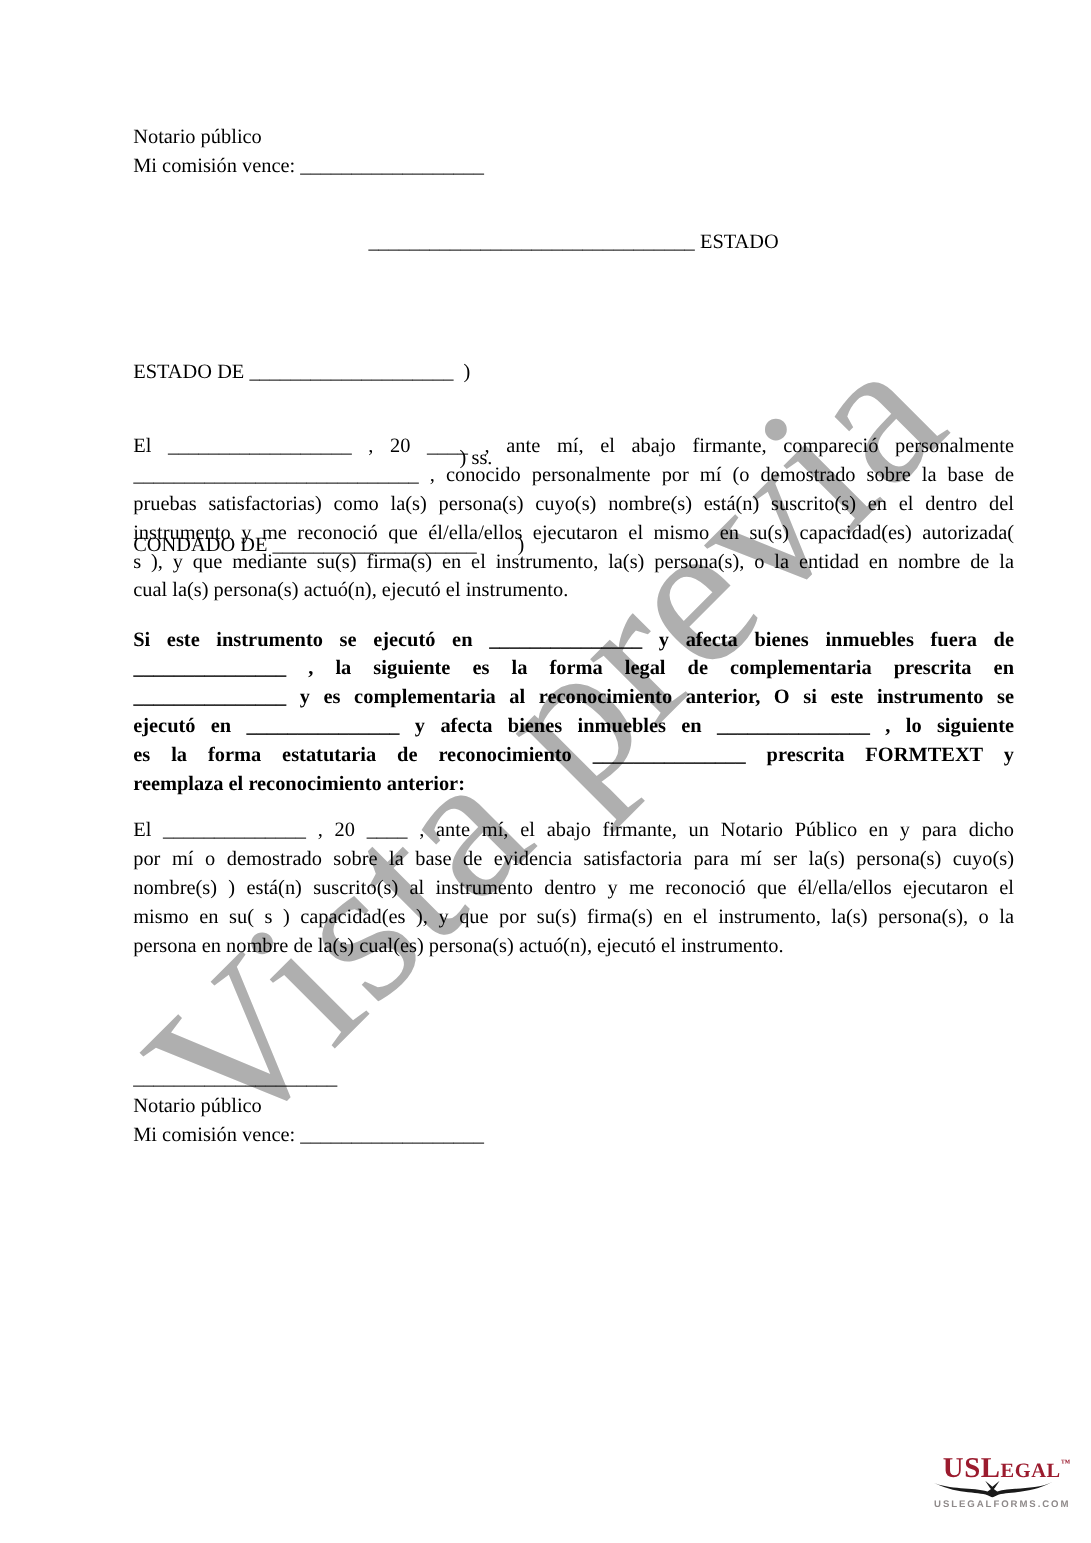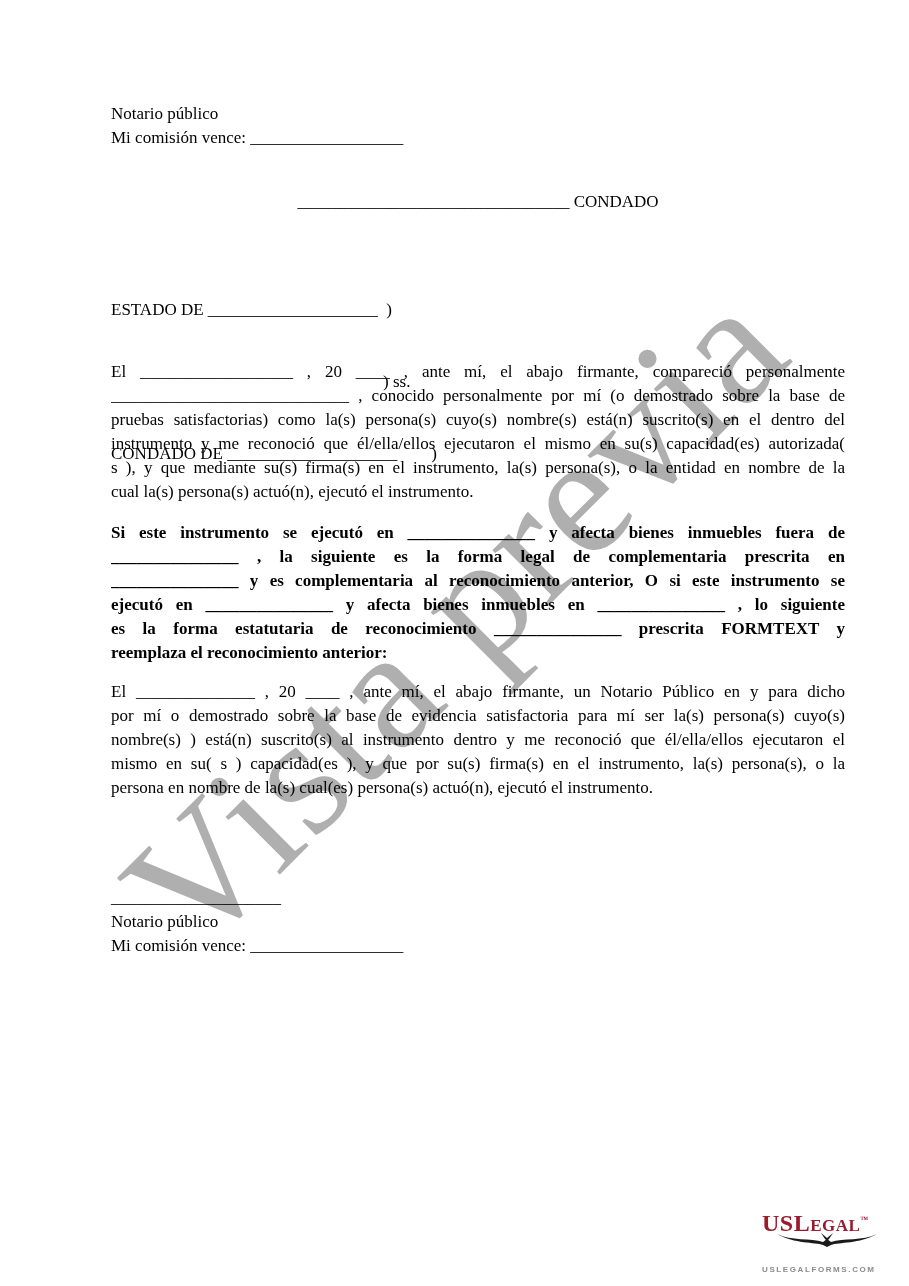--- a/index.html
+++ b/index.html
@@ -40,21 +40,21 @@
     height:24px;
     overflow:hidden;
   }
   .para-line.last{
     text-align-last:left;
   }
   .logo{
     position:absolute;
     left:762px;top:1208px;
     width:130px;
-    text-align:left;
+    text-align:right;
     z-index:2;
   }
   .logo-word{
     font-family:"Liberation Serif","DejaVu Serif",serif;
     font-variant:small-caps;
     font-weight:bold;
     font-size:24px;
     line-height:24px;
     color:#9b1b2e;
     letter-spacing:0.5px;
@@ -67,39 +67,39 @@
     color:#9b1b2e;
     letter-spacing:0;
   }
   .logo-eagle{display:block;margin:-2px auto 0 auto;}
   .logo-site{
     font-family:"Liberation Sans","DejaVu Sans",sans-serif;
     font-size:8px;
     font-weight:bold;
     letter-spacing:1.6px;
     color:#8f8a8a;
-    margin-top:18px;
+    margin-top:1px;
     white-space:nowrap;
   }
 </style>
 </head>
 <body>
 
 <div class="page">
 
   <div class="watermark">Vista previa</div>
 
   <div class="content">
 
     <div class="block" style="top:102px">
       <div>Notario público</div>
       <div>Mi comisión vence: __________________</div>
     </div>
 
-    <div class="block center" style="top:190px">________________________________ CONDADO</div>
+    <div class="block center" style="top:190px">________________________________ ESTADO</div>
 
     <div class="block pre" style="top:250px">
       <div>ESTADO DE ____________________  )</div>
       <div class="ss-line">) ss.</div>
       <div>CONDADO DE ____________________        )</div>
     </div>
 
     <div class="block" style="top:360px">
         <div class="para-line">El __________________ , 20 ____ , ante mí, el abajo firmante, compareció personalmente</div>
         <div class="para-line">____________________________ , conocido personalmente por mí (o demostrado sobre la base de</div>

